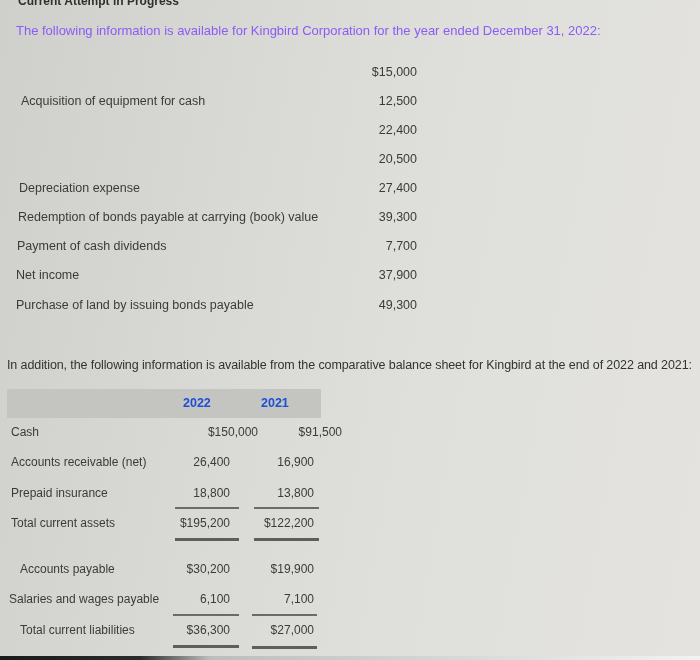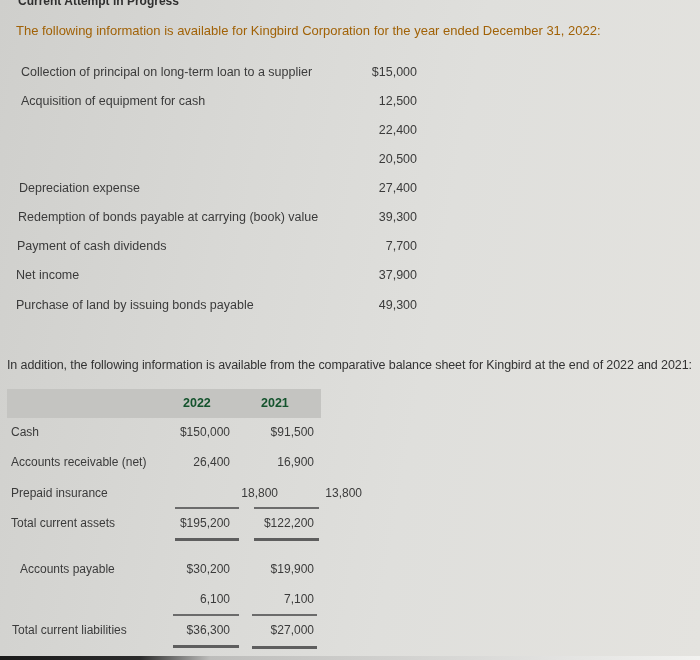--- a/index.html
+++ b/index.html
@@ -8,40 +8,40 @@
     background: linear-gradient(100deg, #cfcfcc 0%, #d9d9d6 35%, #dfdfdc 60%, #e4e3df 100%);
     font-family: "Liberation Sans", "DejaVu Sans", sans-serif;
     color: #3a3a3a;
   }
   .status-banner {
     position: absolute; left: 18px; top: -6px;
     font-size: 12px; font-weight: bold; color: #2f2f2f;
   }
   .intro {
     position: absolute; left: 16px; top: 23px;
-    font-size: 13px; color: #a16207;
+    font-size: 13px; color: #8b5cf6;
   }
   .info-list { position: absolute; left: 0; top: 55px; width: 450px; }
   .info-row {
     position: absolute; left: 0; width: 420px; height: 20px;
     font-size: 12.5px; color: #3b3b3b;
   }
   .info-row .lbl { position: absolute; white-space: nowrap; }
   .info-row .amt { position: absolute; right: 0; text-align: right; white-space: nowrap; }
 
   .intro2 {
     position: absolute; left: 7px; top: 358px;
     font-size: 12.5px; color: #333; white-space: nowrap; letter-spacing: -0.1px;
   }
   .bs-header {
     position: absolute; left: 7px; top: 389px; width: 314px; height: 29px;
     background: #c4c4c1;
   }
   .bs-header .col {
-    position: absolute; top: 7px; font-size: 12.5px; font-weight: bold; color: #14532d;
+    position: absolute; top: 7px; font-size: 12.5px; font-weight: bold; color: #1d4ed8;
   }
   .bs-row { position: absolute; left: 0; width: 330px; height: 20px; font-size: 12px; color: #3b3b3b; }
   .bs-row .lbl { position: absolute; left: 11px; white-space: nowrap; }
   .bs-row .v1 { position: absolute; right: 100px; text-align: right; white-space: nowrap; }
   .bs-row .v2 { position: absolute; right: 16px; text-align: right; white-space: nowrap; }
   .rule {
     position: absolute; height: 2px; background: #6b6b6b;
   }
   .rule.thick { height: 3px; background: #5e5e5e; }
   .bottom-bar {
@@ -50,21 +50,20 @@
   }
 </style>
 </head>
 <body>
 
 <div class="status-banner">Current Attempt in Progress</div>
 <div class="intro">The following information is available for Kingbird Corporation for the year ended December 31, 2022:</div>
 
 <div class="info-list">
   <div class="info-row" style="top:10px;">
-    <span class="lbl" style="left:21px;">Collection of principal on long-term loan to a supplier</span>
     <span class="amt" style="right:3px;">$15,000</span>
   </div>
   <div class="info-row" style="top:39px;">
     <span class="lbl" style="left:21px;">Acquisition of equipment for cash</span>
     <span class="amt" style="right:3px;">12,500</span>
   </div>
   <div class="info-row" style="top:68px;">
     <span class="amt" style="right:3px;">22,400</span>
   </div>
   <div class="info-row" style="top:97px;">
@@ -92,57 +91,58 @@
   </div>
 </div>
 
 <div class="intro2">In addition, the following information is available from the comparative balance sheet for Kingbird at the end of 2022 and 2021:</div>
 
 <div class="bs-header">
   <span class="col" style="left:176px;">2022</span>
   <span class="col" style="left:254px;">2021</span>
 </div>
 
-<div class="bs-row" style="top:425px;">
+<div class="bs-row" style="top:425px;padding-left:28px;">
   <span class="lbl">Cash</span>
   <span class="v1">$150,000</span>
   <span class="v2">$91,500</span>
 </div>
 <div class="bs-row" style="top:455px;">
   <span class="lbl">Accounts receivable (net)</span>
   <span class="v1">26,400</span>
   <span class="v2">16,900</span>
 </div>
-<div class="bs-row" style="top:486px;padding-left:48px;">
+<div class="bs-row" style="top:486px;">
   <span class="lbl">Prepaid insurance</span>
   <span class="v1">18,800</span>
   <span class="v2">13,800</span>
 </div>
 <div class="rule" style="left:175px; top:507px; width:64px;"></div>
 <div class="rule" style="left:254px; top:507px; width:65px;"></div>
 <div class="bs-row" style="top:516px;">
   <span class="lbl">Total current assets</span>
   <span class="v1">$195,200</span>
   <span class="v2">$122,200</span>
 </div>
 <div class="rule thick" style="left:175px; top:538px; width:64px;"></div>
 <div class="rule thick" style="left:254px; top:538px; width:65px;"></div>
 
 <div class="bs-row" style="top:562px;">
   <span class="lbl" style="left:10px;margin-left:10px;">Accounts payable</span>
   <span class="v1">$30,200</span>
   <span class="v2">$19,900</span>
 </div>
 <div class="bs-row" style="top:592px;">
+  <span class="lbl" style="left:9px;">Salaries and wages payable</span>
   <span class="v1">6,100</span>
   <span class="v2">7,100</span>
 </div>
 <div class="rule" style="left:173px; top:614px; width:66px;"></div>
 <div class="rule" style="left:252px; top:614px; width:65px;"></div>
 <div class="bs-row" style="top:623px;">
-  <span class="lbl" style="left:12px;">Total current liabilities</span>
+  <span class="lbl" style="left:20px;">Total current liabilities</span>
   <span class="v1">$36,300</span>
   <span class="v2">$27,000</span>
 </div>
 <div class="rule thick" style="left:173px; top:645px; width:66px;"></div>
 <div class="rule thick" style="left:252px; top:646px; width:65px;"></div>
 
 <div class="bottom-bar"></div>
 
 </body></html>

